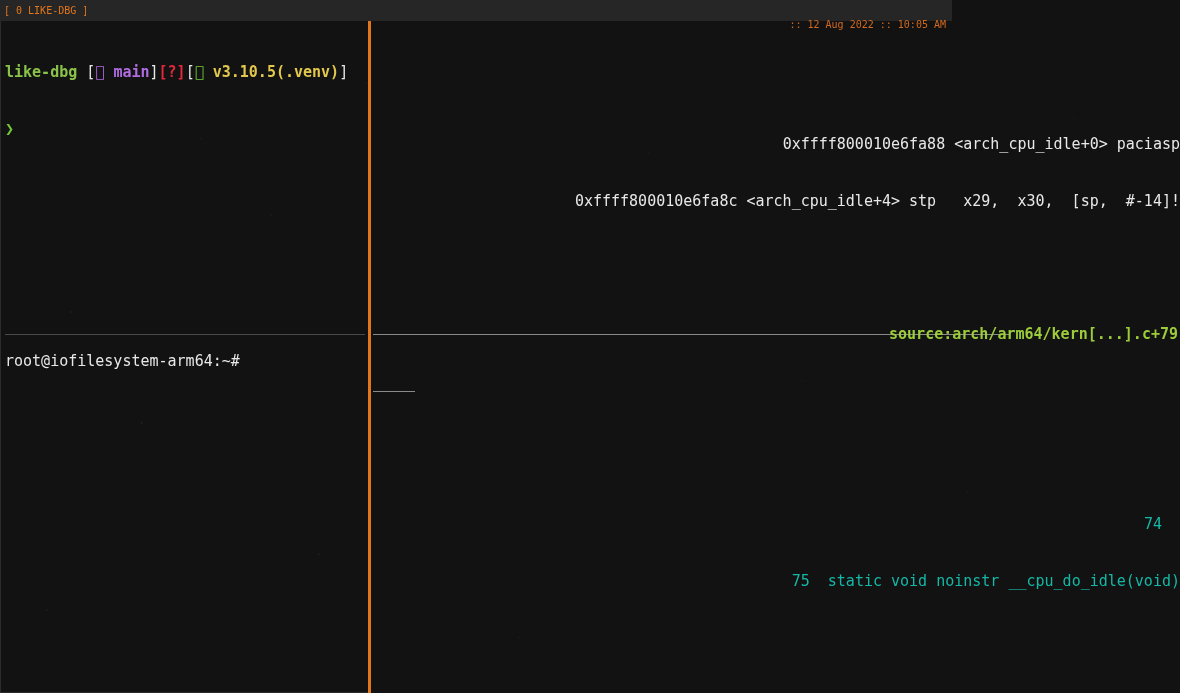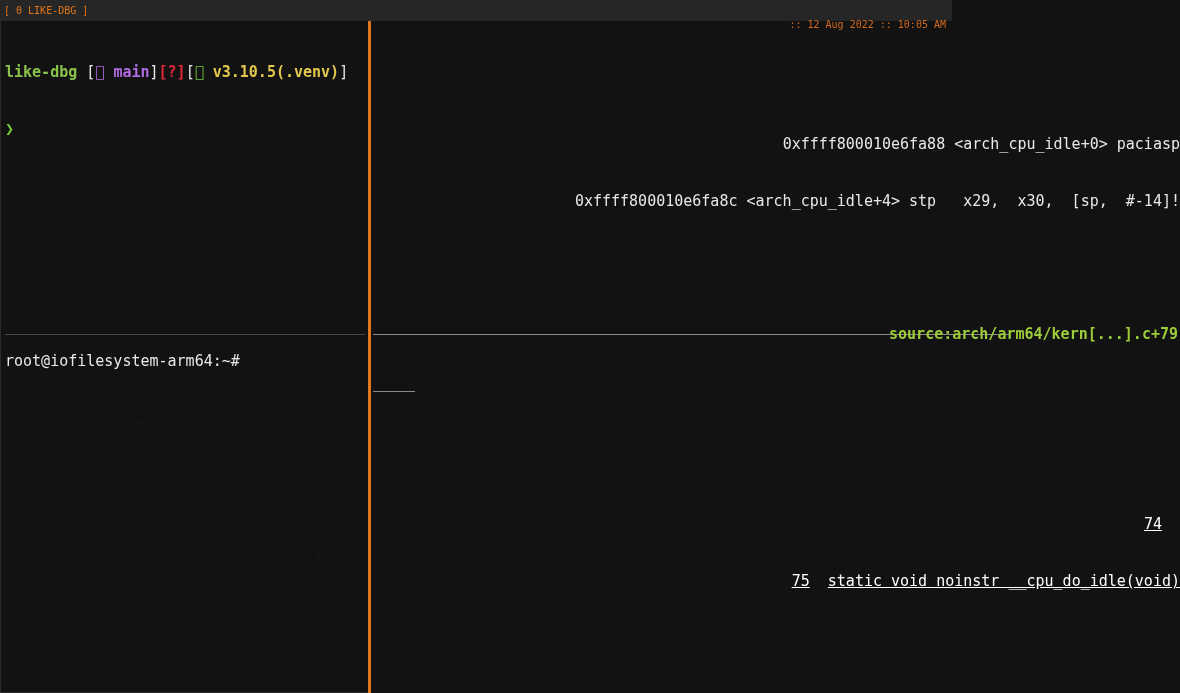--- a/index.html
+++ b/index.html
@@ -92,21 +92,21 @@
   .lp-hr {
     position: absolute;
     left: 4px; top: 313px;
     width: 360px; height: 1px;
     background: #4a4a4a;
   }
   .lp-root { position: absolute; left: 4px; top: 323px; margin-top: 8px; }
 
   
   .c-white   { color: #e8e8e8; }
-  .c-grey    { color: #ffffff; text-decoration: underline; }
+  .c-grey    { color: #14b8a6; }
   .c-green   { color: #8bc34a; }
   .c-green2  { color: #73c936; }
   .c-red     { color: #e0283c; }
   .c-purple  { color: #b06ce0; }
   .c-yellow2 { color: #e3c84c; }
   .bold      { font-weight: bold; }
 
   
   .sep {
     position: relative;

